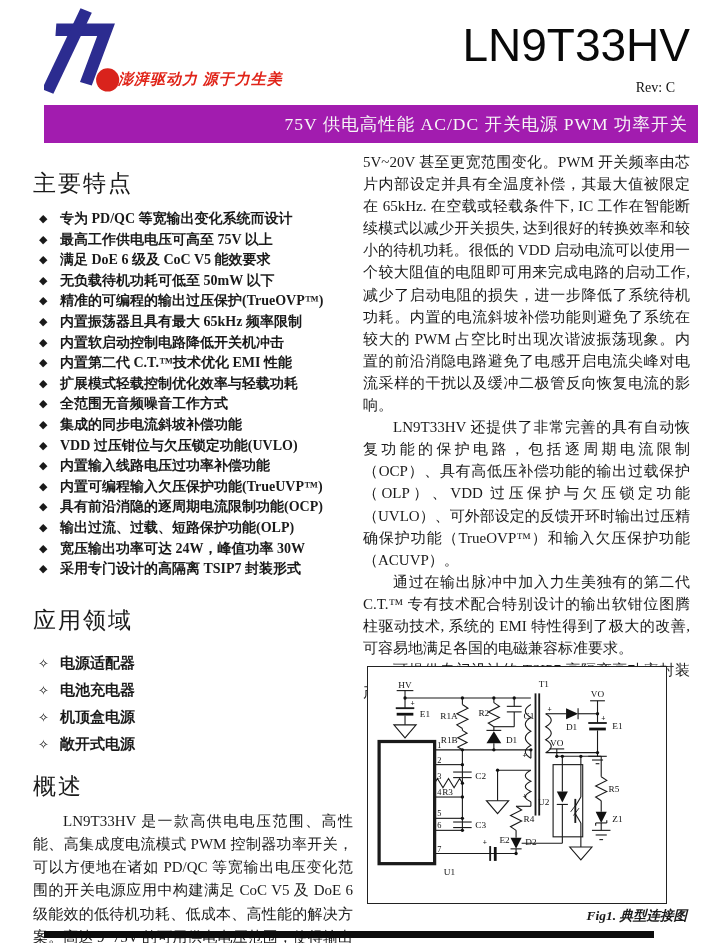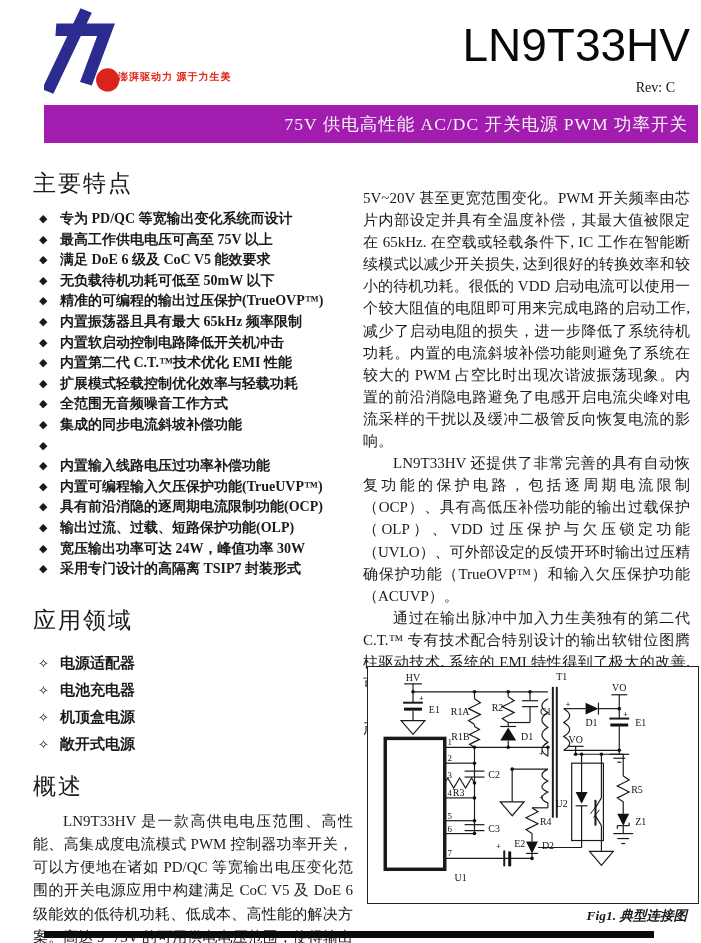--- a/index.html
+++ b/index.html
@@ -3,48 +3,48 @@
 <meta charset="utf-8">
 <style>
   html,body{margin:0;padding:0;}
   body{
     width:701px;height:943px;position:relative;background:#ffffff;
     font-family:"Liberation Serif","DejaVu Serif",serif;color:#1a1a1a;
     overflow:hidden;
   }
   
   .logo-svg{position:absolute;left:44px;top:6px;width:82px;height:90px;}
-  .slogan{position:absolute;left:118px;top:70px;font-size:10px;font-weight:700;
-    color:#e02318;letter-spacing:1px;}
+  .slogan{position:absolute;left:118px;top:70px;font-size:15px;font-weight:700;
+    font-style:italic;color:#e02318;letter-spacing:1px;}
   .part-title{position:absolute;right:11px;top:20px;font-size:46px;line-height:50px;
     font-family:"Liberation Sans","DejaVu Sans",sans-serif;font-weight:400;color:#090909;
     letter-spacing:0px;}
   .revision{position:absolute;right:26px;top:80px;font-size:14px;color:#111;text-align:right;}
   .banner{position:absolute;left:44px;top:105px;width:654px;height:38px;background:#a21caf;
     color:#f7f7f7;font-size:17.5px;line-height:38px;text-align:right;
     padding-right:10px;box-sizing:border-box;letter-spacing:1px;}
   
   .left-col{position:absolute;left:33px;top:168px;width:320px;}
-  .right-col{position:absolute;left:363px;top:151px;width:327px;margin-top:36px;}
+  .right-col{position:absolute;left:363px;top:151px;width:327px;}
   h2.sec{font-size:23px;font-weight:400;margin:0 0 10px 0;letter-spacing:2px;}
   h2.sec-apps{margin-top:25px;margin-bottom:14px;}
   h2.sec-ovr{margin-top:13px;margin-bottom:8px;}
   ul.feat{list-style:none;margin:0;padding:0;}
   ul.feat li{display:flex;line-height:20.6px;font-size:14px;font-weight:700;}
   ul.feat .blt{width:27px;padding-left:6px;box-sizing:border-box;flex:none;
     font-family:"DejaVu Sans",sans-serif;font-size:11px;}
   ul.apps{list-style:none;margin:0;padding:0;}
   ul.apps li{display:flex;line-height:27px;font-size:15px;font-weight:700;}
   ul.apps .blt{width:27px;padding-left:5px;box-sizing:border-box;flex:none;
     font-family:"DejaVu Sans",sans-serif;font-size:13px;}
   .ovr-p{margin:0;font-size:15px;line-height:23.2px;text-align:justify;text-indent:2em;}
   .right-col p{margin:0;font-size:15px;line-height:22.1px;text-align:justify;}
   .right-col p.indent{text-indent:2em;}
   
-  .fig-box{position:absolute;left:367px;top:666px;width:332px;height:238px;
+  .fig-box{position:absolute;left:367px;top:666px;width:300px;height:238px;
     border:1.5px solid #222;box-sizing:border-box;background:#fff;}
   .fig-box svg{width:100%;height:100%;display:block;}
   .fig-caption{position:absolute;left:367px;top:907px;width:320px;text-align:right;
     font-size:13.5px;font-weight:700;font-style:italic;}
   
   .footer-bar{position:absolute;left:44px;top:931px;width:610px;height:7px;background:#0c0c0c;}
   svg text{font-family:"Liberation Serif","DejaVu Serif",serif;font-size:10px;fill:#111;
     stroke:none;}
   svg text.pin{font-size:9px;}
   svg text.plus{font-size:8px;font-weight:700;}
@@ -106,20 +106,21 @@
     <li>
         <span class="blt">◆</span>
         <span>全范围无音频噪音工作方式</span>
       </li>
     <li>
         <span class="blt">◆</span>
         <span>集成的同步电流斜坡补偿功能</span>
       </li>
     <li>
         <span class="blt">◆</span>
+        <span>VDD 过压钳位与欠压锁定功能(UVLO)</span>
       </li>
     <li>
         <span class="blt">◆</span>
         <span>内置输入线路电压过功率补偿功能</span>
       </li>
     <li>
         <span class="blt">◆</span>
         <span>内置可编程输入欠压保护功能(TrueUVP™)</span>
       </li>
     <li>

